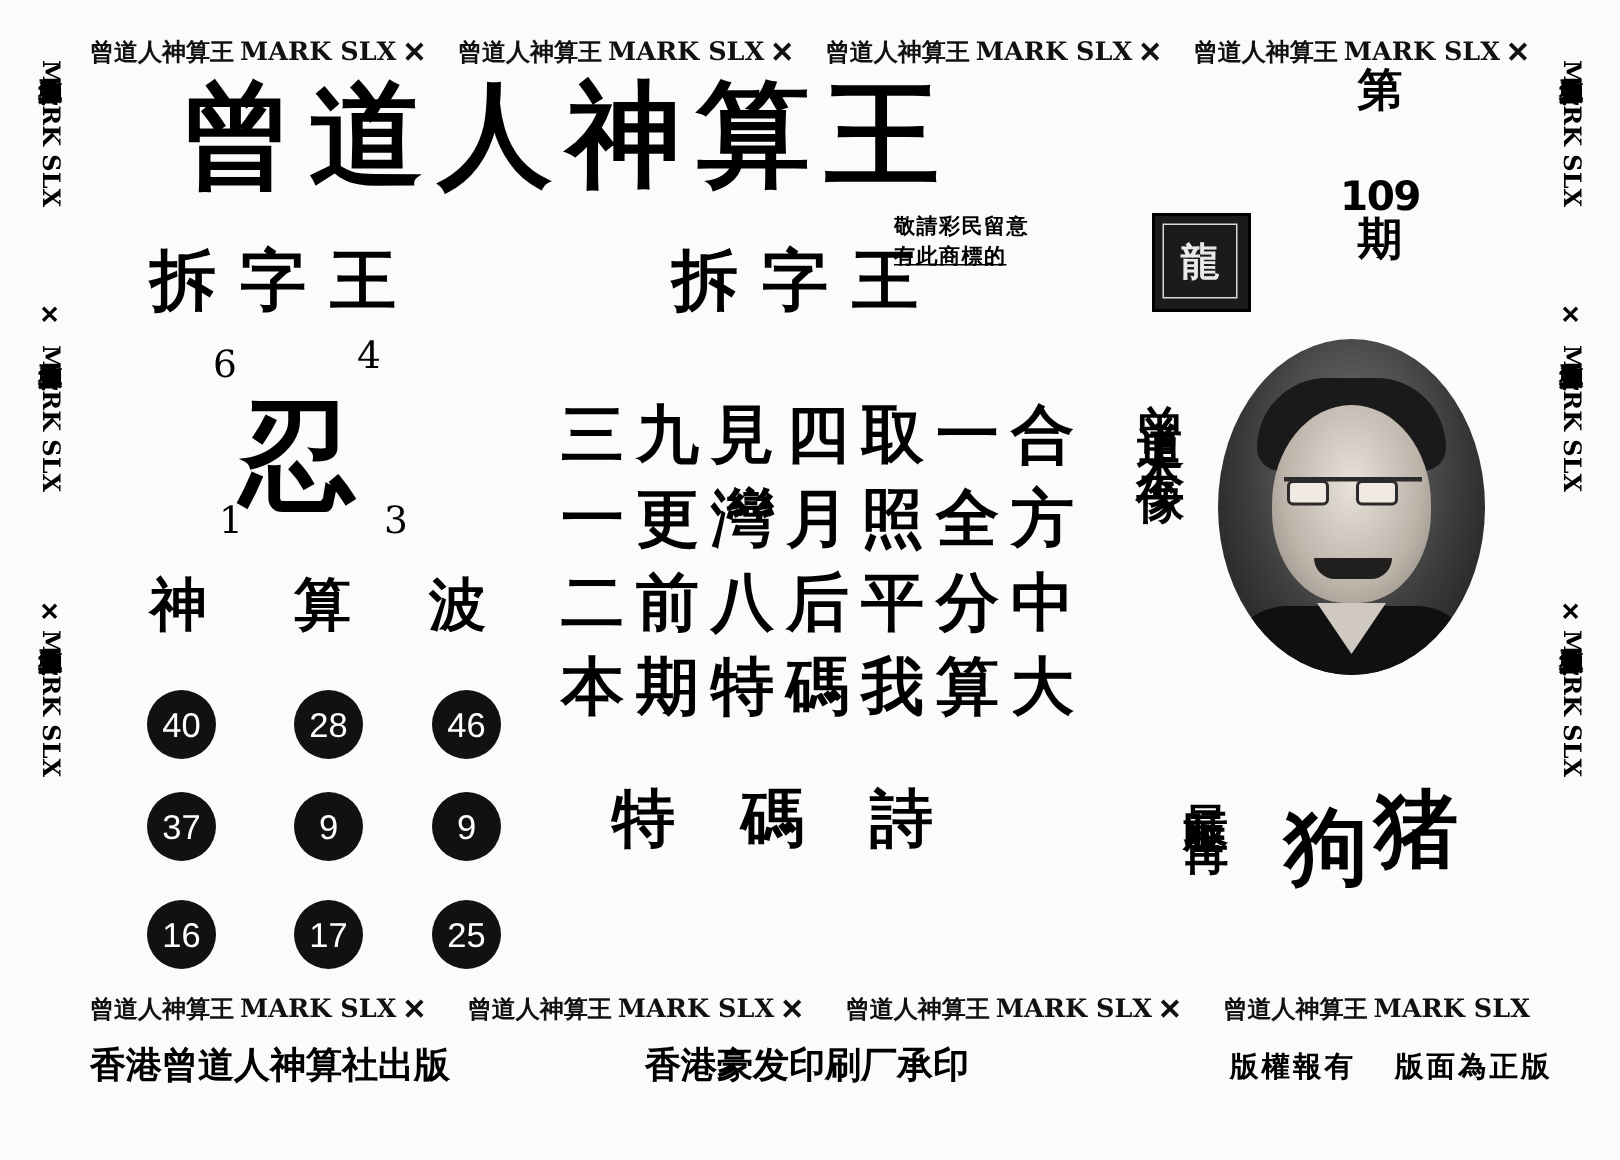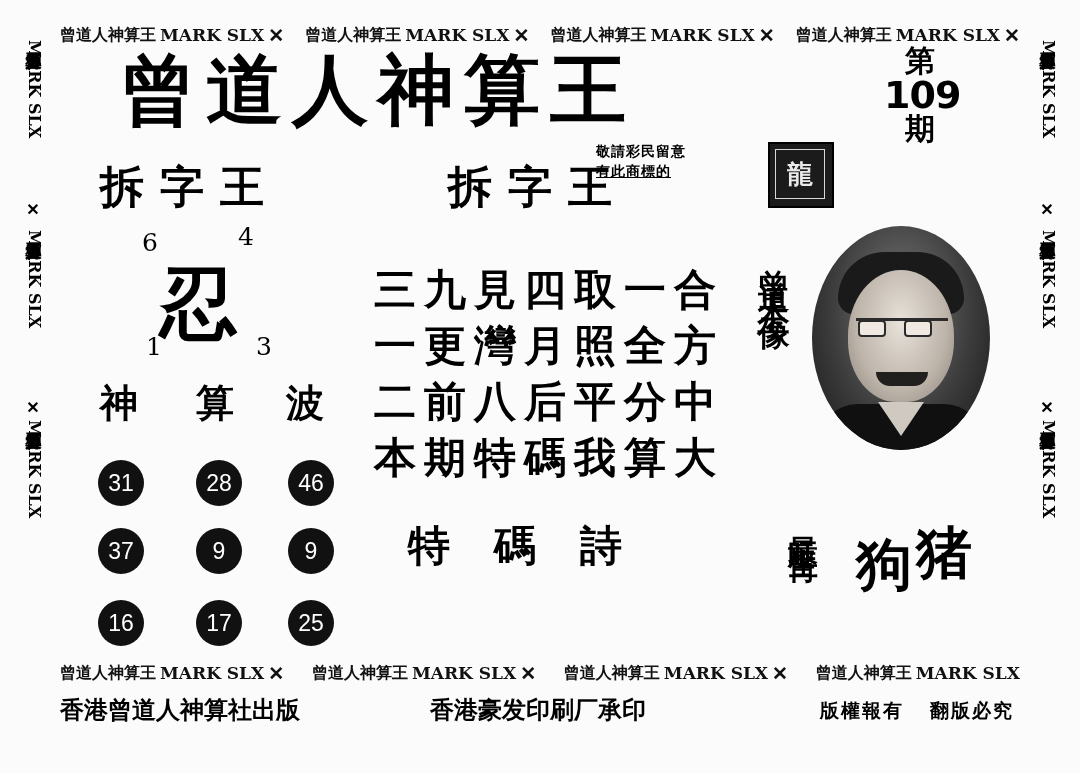--- a/index.html
+++ b/index.html
@@ -100,21 +100,21 @@
     position: absolute;
     left: 884px;
     top: 46px;
     width: 72px;
     text-align: center;
     font-weight: bold;
     font-family: "DejaVu Sans", sans-serif;
     line-height: 1.0;
   }
   .issue .lbl { font-size: 30px; }
-  .issue .num { font-size: 38px; letter-spacing: -1px; }
+  .issue .num { font-size: 27px; letter-spacing: -1px; margin-top: 42px; }
 
   
   .chaizi {
     position: absolute;
     font-size: 44px;
     font-weight: bold;
     font-family: "DejaVu Sans", sans-serif;
     letter-spacing: 16px;
     white-space: nowrap;
   }
@@ -437,21 +437,21 @@
   <div class="digit" style="left:142px; top:228px;">6</div>
   <div class="digit" style="left:238px; top:222px;">4</div>
   <div class="digit" style="left:146px; top:332px;">1</div>
   <div class="digit" style="left:256px; top:332px;">3</div>
   <div class="big-char">忍</div>
 
   <div class="col-head" style="left:100px;">神</div>
   <div class="col-head" style="left:196px;">算</div>
   <div class="col-head" style="left:286px;">波</div>
 
-  <div class="ball" style="left:98px;  top:460px;">31</div>
+  <div class="ball" style="left:98px;  top:460px;">40</div>
   <div class="ball" style="left:196px; top:460px;">28</div>
   <div class="ball" style="left:288px; top:460px;">46</div>
 
   <div class="ball" style="left:98px;  top:528px;">37</div>
   <div class="ball" style="left:196px; top:528px;">9</div>
   <div class="ball" style="left:288px; top:528px;">9</div>
 
   <div class="ball" style="left:98px;  top:600px;">16</div>
   <div class="ball" style="left:196px; top:600px;">17</div>
   <div class="ball" style="left:288px; top:600px;">25</div>
@@ -498,16 +498,16 @@
     </span>
     <span class="strip-unit">
       <span class="cjk">曾道人神算王</span>
       <span class="lat">MARK SLX</span>
     </span>
   </div>
 
   <div class="footer-left">香港曾道人神算社出版</div>
   <div class="footer-mid">香港豪发印刷厂承印</div>
   <div class="footer-right">
-    <span>版權報有</span><span class="gap"></span><span>翻版必究</span>
+    <span>版權報有</span><span class="gap"></span><span>版面為正版</span>
   </div>
 
 </div>
 
 </body></html>

